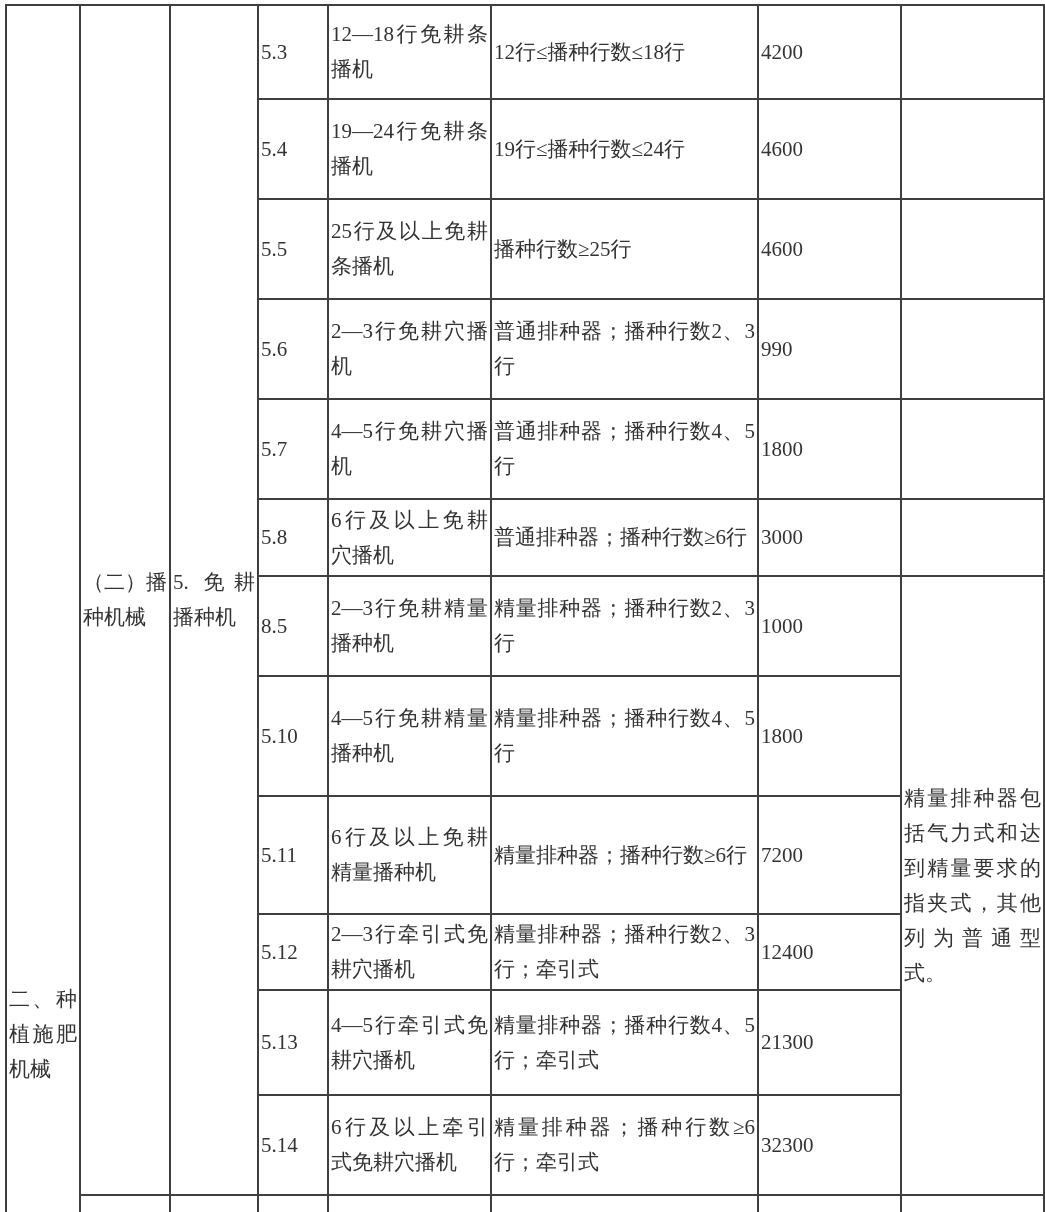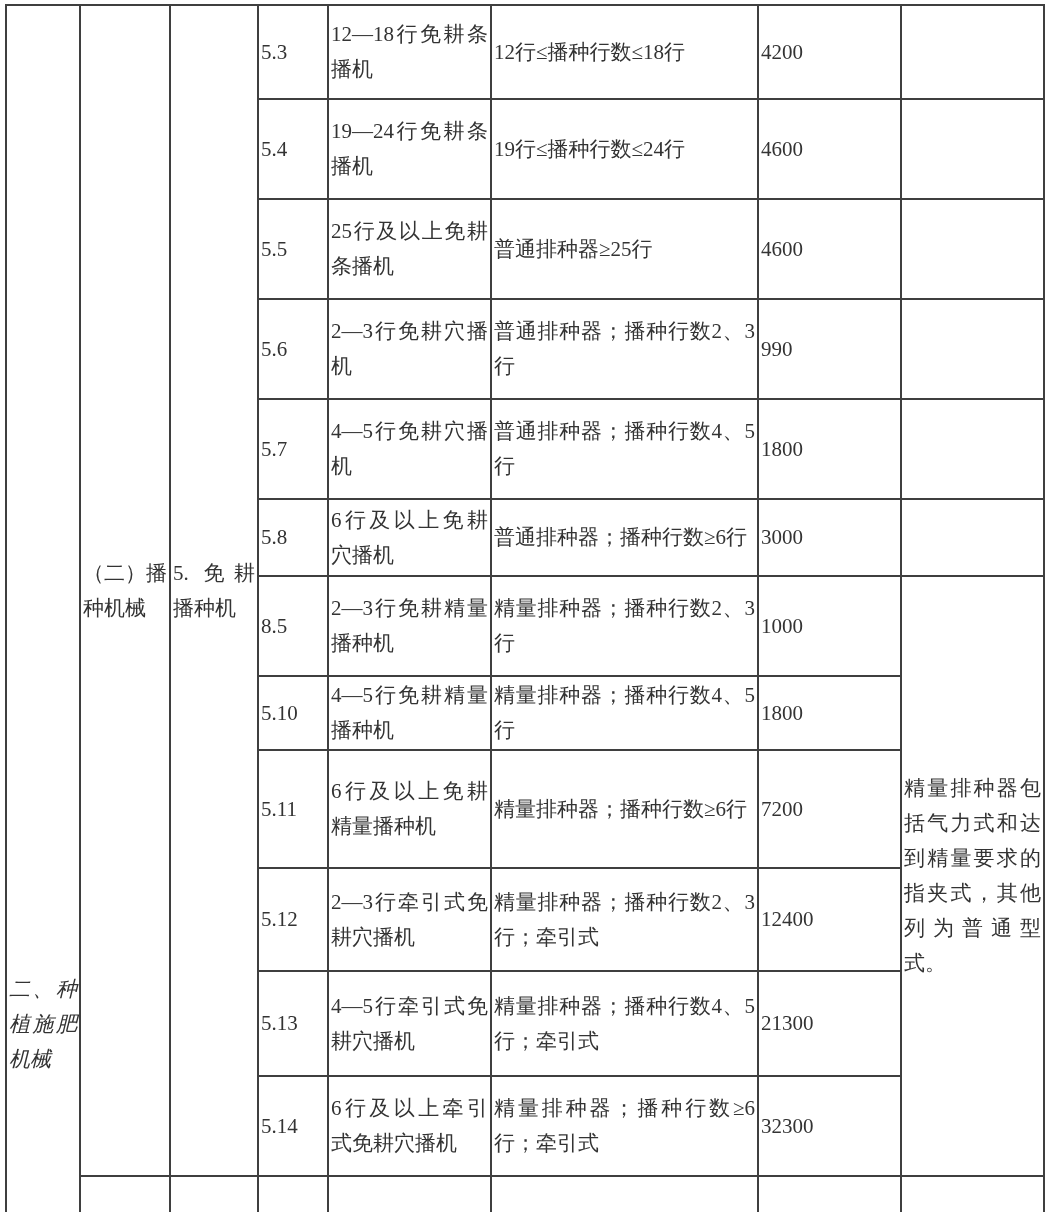--- a/index.html
+++ b/index.html
@@ -33,21 +33,20 @@
     text-align: justify;
     text-justify: inter-ideograph;
     overflow: hidden;
     word-break: normal;
   }
   td.category-cell {
     vertical-align: top;
   }
   td.category-cell .category-inner {
     margin-top: 808px;
-    font-style: italic;
   }
   td.code-cell,
   td.amount-cell {
     text-align: left;
     white-space: nowrap;
   }
   td.note-cell {
     text-align: justify;
     border-radius: 31px;
   }
@@ -89,21 +88,21 @@
       <td class="code-cell">5.4</td>
       <td class="name-cell">19—24行免耕条播机</td>
       <td class="spec-cell">19行≤播种行数≤24行</td>
       <td class="amount-cell">4600</td>
       <td class="note-cell"></td>
     </tr>
 
     <tr style="height:100px">
       <td class="code-cell">5.5</td>
       <td class="name-cell">25行及以上免耕条播机</td>
-      <td class="spec-cell">普通排种器≥25行</td>
+      <td class="spec-cell">播种行数≥25行</td>
       <td class="amount-cell">4600</td>
       <td class="note-cell"></td>
     </tr>
 
     <tr style="height:100px">
       <td class="code-cell">5.6</td>
       <td class="name-cell">2—3行免耕穴播机</td>
       <td class="spec-cell">普通排种器；播种行数2、3行</td>
       <td class="amount-cell">990</td>
       <td class="note-cell"></td>
@@ -126,35 +125,35 @@
     </tr>
 
     <tr style="height:100px">
       <td class="code-cell">8.5</td>
       <td class="name-cell">2—3行免耕精量播种机</td>
       <td class="spec-cell">精量排种器；播种行数2、3行</td>
       <td class="amount-cell">1000</td>
       <td class="note-cell" rowspan="6">精量排种器包括气力式和达到精量要求的指夹式，其他列为普通型式。</td>
     </tr>
 
-    <tr style="height:74px">
+    <tr style="height:120px">
       <td class="code-cell">5.10</td>
       <td class="name-cell">4—5行免耕精量播种机</td>
       <td class="spec-cell">精量排种器；播种行数4、5行</td>
       <td class="amount-cell">1800</td>
     </tr>
 
     <tr style="height:118px">
       <td class="code-cell">5.11</td>
       <td class="name-cell">6行及以上免耕精量播种机</td>
       <td class="spec-cell">精量排种器；播种行数≥6行</td>
       <td class="amount-cell">7200</td>
     </tr>
 
-    <tr style="height:103px">
+    <tr style="height:76px">
       <td class="code-cell">5.12</td>
       <td class="name-cell">2—3行牵引式免耕穴播机</td>
       <td class="spec-cell">精量排种器；播种行数2、3行；牵引式</td>
       <td class="amount-cell">12400</td>
     </tr>
 
     <tr style="height:105px">
       <td class="code-cell">5.13</td>
       <td class="name-cell">4—5行牵引式免耕穴播机</td>
       <td class="spec-cell">精量排种器；播种行数4、5行；牵引式</td>

